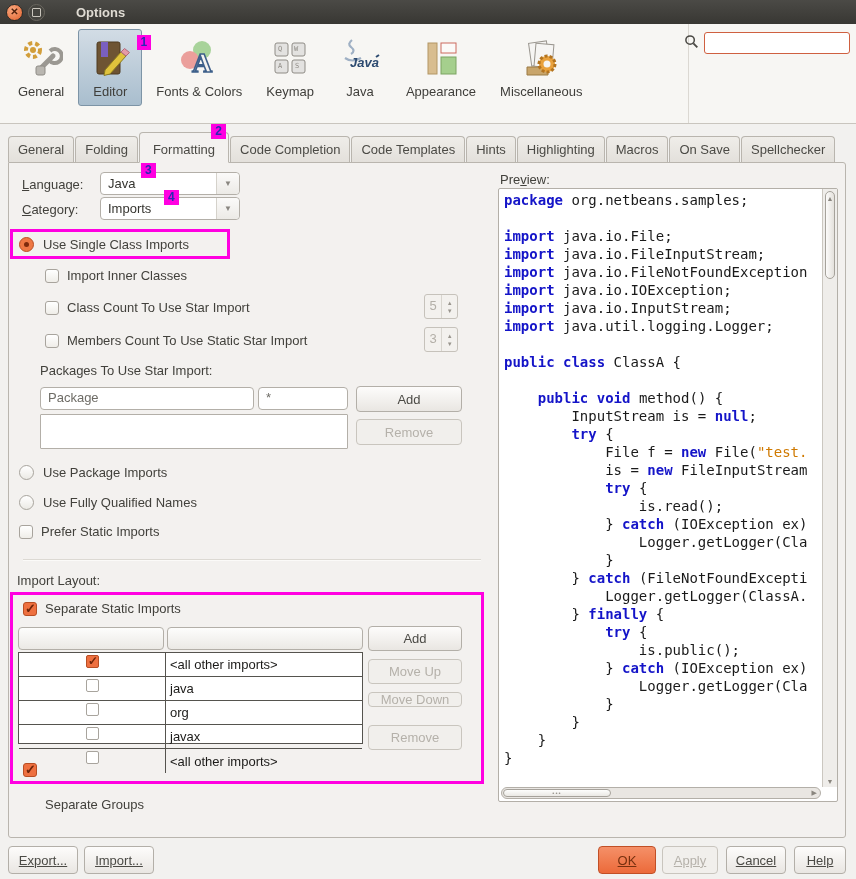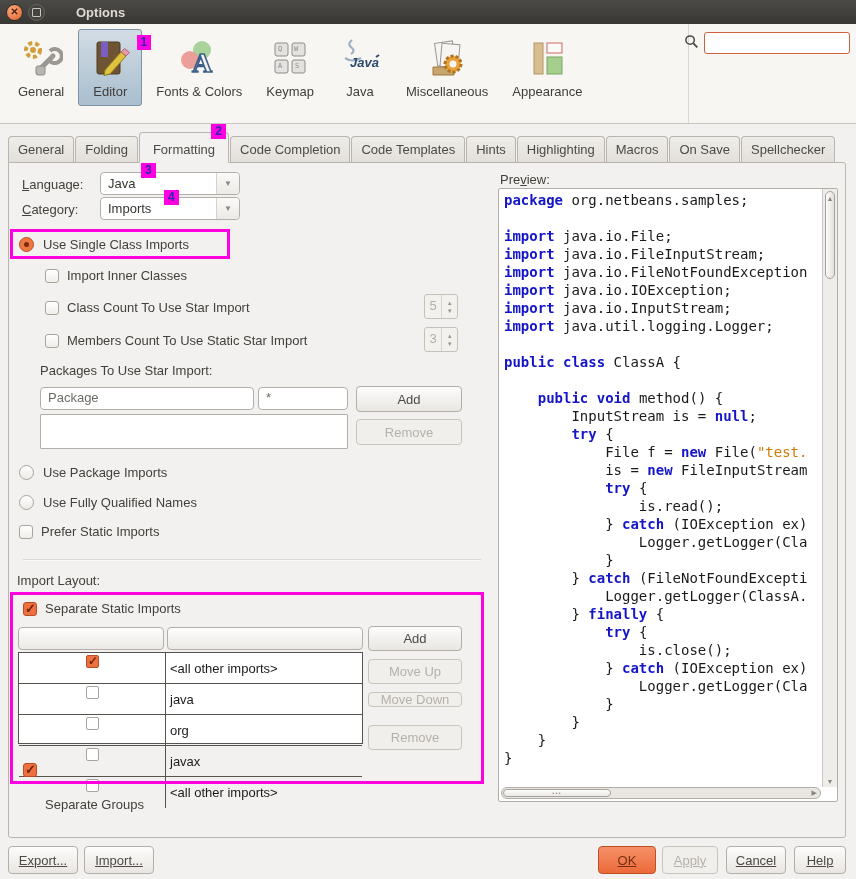--- a/index.html
+++ b/index.html
@@ -65,21 +65,21 @@
   .btn.dis{color:#b5b1aa;background:#f1efec;border-color:#c9c5be;}
   .btn.primary{background:linear-gradient(#f59068,#ec6a3a);border-color:#c14f26;color:#77300f;}
   .field{position:absolute;background:#fff;border:1px solid #b3afa8;border-radius:4px;box-sizing:border-box;
     padding:2px 7px;color:#45443f;}
   .hl{position:absolute;border:3px solid #ff00e1;box-sizing:border-box;z-index:8;pointer-events:none;}
   .hsep{position:absolute;height:1px;background:#dcd9d3;border-bottom:1px solid #fbfaf8;}
   
   .thead{position:absolute;background:linear-gradient(#fdfdfc,#ebe9e5);border:1px solid #b3afa8;
     border-radius:4px;box-sizing:border-box;padding:2px 6px;color:#4b4a45;}
   .ltable{position:absolute;border:1px solid #55534e;background:#fff;box-sizing:border-box;}
-  .trow{display:flex;height:31px;border-bottom:1px solid #55534e;box-sizing:border-box;align-items:center;}
+  .trow{display:flex;height:24px;border-bottom:1px solid #55534e;box-sizing:border-box;align-items:center;}
   .trow:last-child{border-bottom:none;}
   .tc-static{width:146px;position:relative;height:100%;flex:none;}
   .tc-pkg{flex:1;padding-left:4px;color:#1c1b19;font-size:13px;white-space:nowrap;overflow:hidden;}
   .tchk{position:absolute;left:67px;top:2px;width:13px;height:13px;border-radius:2px;border:1px solid #a8a49d;
     background:#fff;box-sizing:border-box;}
   .tchk.on{background:#ee7040;border-color:#b84e24;}
   .tchk.on::after{content:"✓";position:absolute;left:1px;top:-2px;color:#6e2408;font-size:12px;font-weight:bold;}
   
   .preview-box{position:absolute;left:489px;top:25px;width:340px;height:614px;background:#fff;
     border:1px solid #b3afa8;box-sizing:border-box;border-radius:2px;}
@@ -164,37 +164,37 @@
           <span class="tb-icon"><svg viewBox="0 0 44 44">
               <path d="M13 17 q5-3 0-7 q-4-3 1-7" fill="none" stroke="#9fb0c4" stroke-width="2.2"></path>
               <path d="M7 21 q7 5 16 0" fill="none" stroke="#9fb0c4" stroke-width="2.2"></path>
               <text x="12" y="30" font-size="13" font-weight="bold" font-style="italic" fill="#2c4a70">Java</text>
               <path d="M38 20 l3-2" stroke="#2c4a70" stroke-width="2"></path>
             </svg></span>
           <div class="tb-label">Java</div>
         </div>
         <div class="tb-item">
           <span class="tb-icon"><svg viewBox="0 0 44 44">
+              <rect x="9" y="6" width="9" height="31" fill="#d8bd8f" stroke="#b39664"></rect>
+              <rect x="22" y="6" width="15" height="10" fill="#fbfaf8" stroke="#cc6a5e"></rect>
+              <rect x="22" y="20" width="15" height="17" fill="#a5cf8d" stroke="#7da463"></rect>
+            </svg></span>
+          <div class="tb-label">Appearance</div>
+        </div>
+        <div class="tb-item">
+          <span class="tb-icon"><svg viewBox="0 0 44 44">
               <g fill="#f6f5f3" stroke="#9a968f">
                 <rect x="11" y="5" width="18" height="23" transform="rotate(-8 20 16)"></rect>
                 <rect x="16" y="7" width="18" height="23" transform="rotate(5 25 18)"></rect>
               </g>
               <path d="M8 30 h21 v8 h-21 z" fill="#c8a56b" stroke="#9b7b45"></path>
               <circle cx="28" cy="27" r="8" fill="#e9a13c" stroke="#b2731f" stroke-dasharray="3 2" stroke-width="3"></circle>
               <circle cx="28" cy="27" r="3.5" fill="#f6f5f3"></circle>
             </svg></span>
           <div class="tb-label">Miscellaneous</div>
-        </div>
-        <div class="tb-item">
-          <span class="tb-icon"><svg viewBox="0 0 44 44">
-              <rect x="9" y="6" width="9" height="31" fill="#d8bd8f" stroke="#b39664"></rect>
-              <rect x="22" y="6" width="15" height="10" fill="#fbfaf8" stroke="#cc6a5e"></rect>
-              <rect x="22" y="20" width="15" height="17" fill="#a5cf8d" stroke="#7da463"></rect>
-            </svg></span>
-          <div class="tb-label">Appearance</div>
         </div>
       </div>
     <div class="tb-sep"></div>
     <div class="search-area">
       <span>
         <svg viewBox="0 0 16 16">
             <circle cx="6.5" cy="6.5" r="4.5" fill="none" stroke="#4a4944" stroke-width="1.6"></circle>
             <path d="M10 10 l4.2 4.2" stroke="#4a4944" stroke-width="2"></path>
           </svg>
       </span>
@@ -344,21 +344,21 @@
           <div class="cl"><span>            is = </span><span class="k">new</span><span> FileInputStream</span></div>
           <div class="cl"><span>            </span><span class="k">try</span><span> {</span></div>
           <div class="cl"><span>                is.read();</span></div>
           <div class="cl"><span>            } </span><span class="k">catch</span><span> (IOException ex)</span></div>
           <div class="cl"><span>                Logger.getLogger(Cla</span></div>
           <div class="cl"><span>            }</span></div>
           <div class="cl"><span>        } </span><span class="k">catch</span><span> (FileNotFoundExcepti</span></div>
           <div class="cl"><span>            Logger.getLogger(ClassA.</span></div>
           <div class="cl"><span>        } </span><span class="k">finally</span><span> {</span></div>
           <div class="cl"><span>            </span><span class="k">try</span><span> {</span></div>
-          <div class="cl"><span>                is.close();</span></div>
+          <div class="cl"><span>                is.public();</span></div>
           <div class="cl"><span>            } </span><span class="k">catch</span><span> (IOException ex)</span></div>
           <div class="cl"><span>                Logger.getLogger(Cla</span></div>
           <div class="cl"><span>            }</span></div>
           <div class="cl"><span>        }</span></div>
           <div class="cl"><span>    }</span></div>
           <div class="cl"><span>}</span></div>
         </div>
       <div class="vscroll">
         <div class="vthumb">▲</div>
         <div class="varrow">▼</div>

